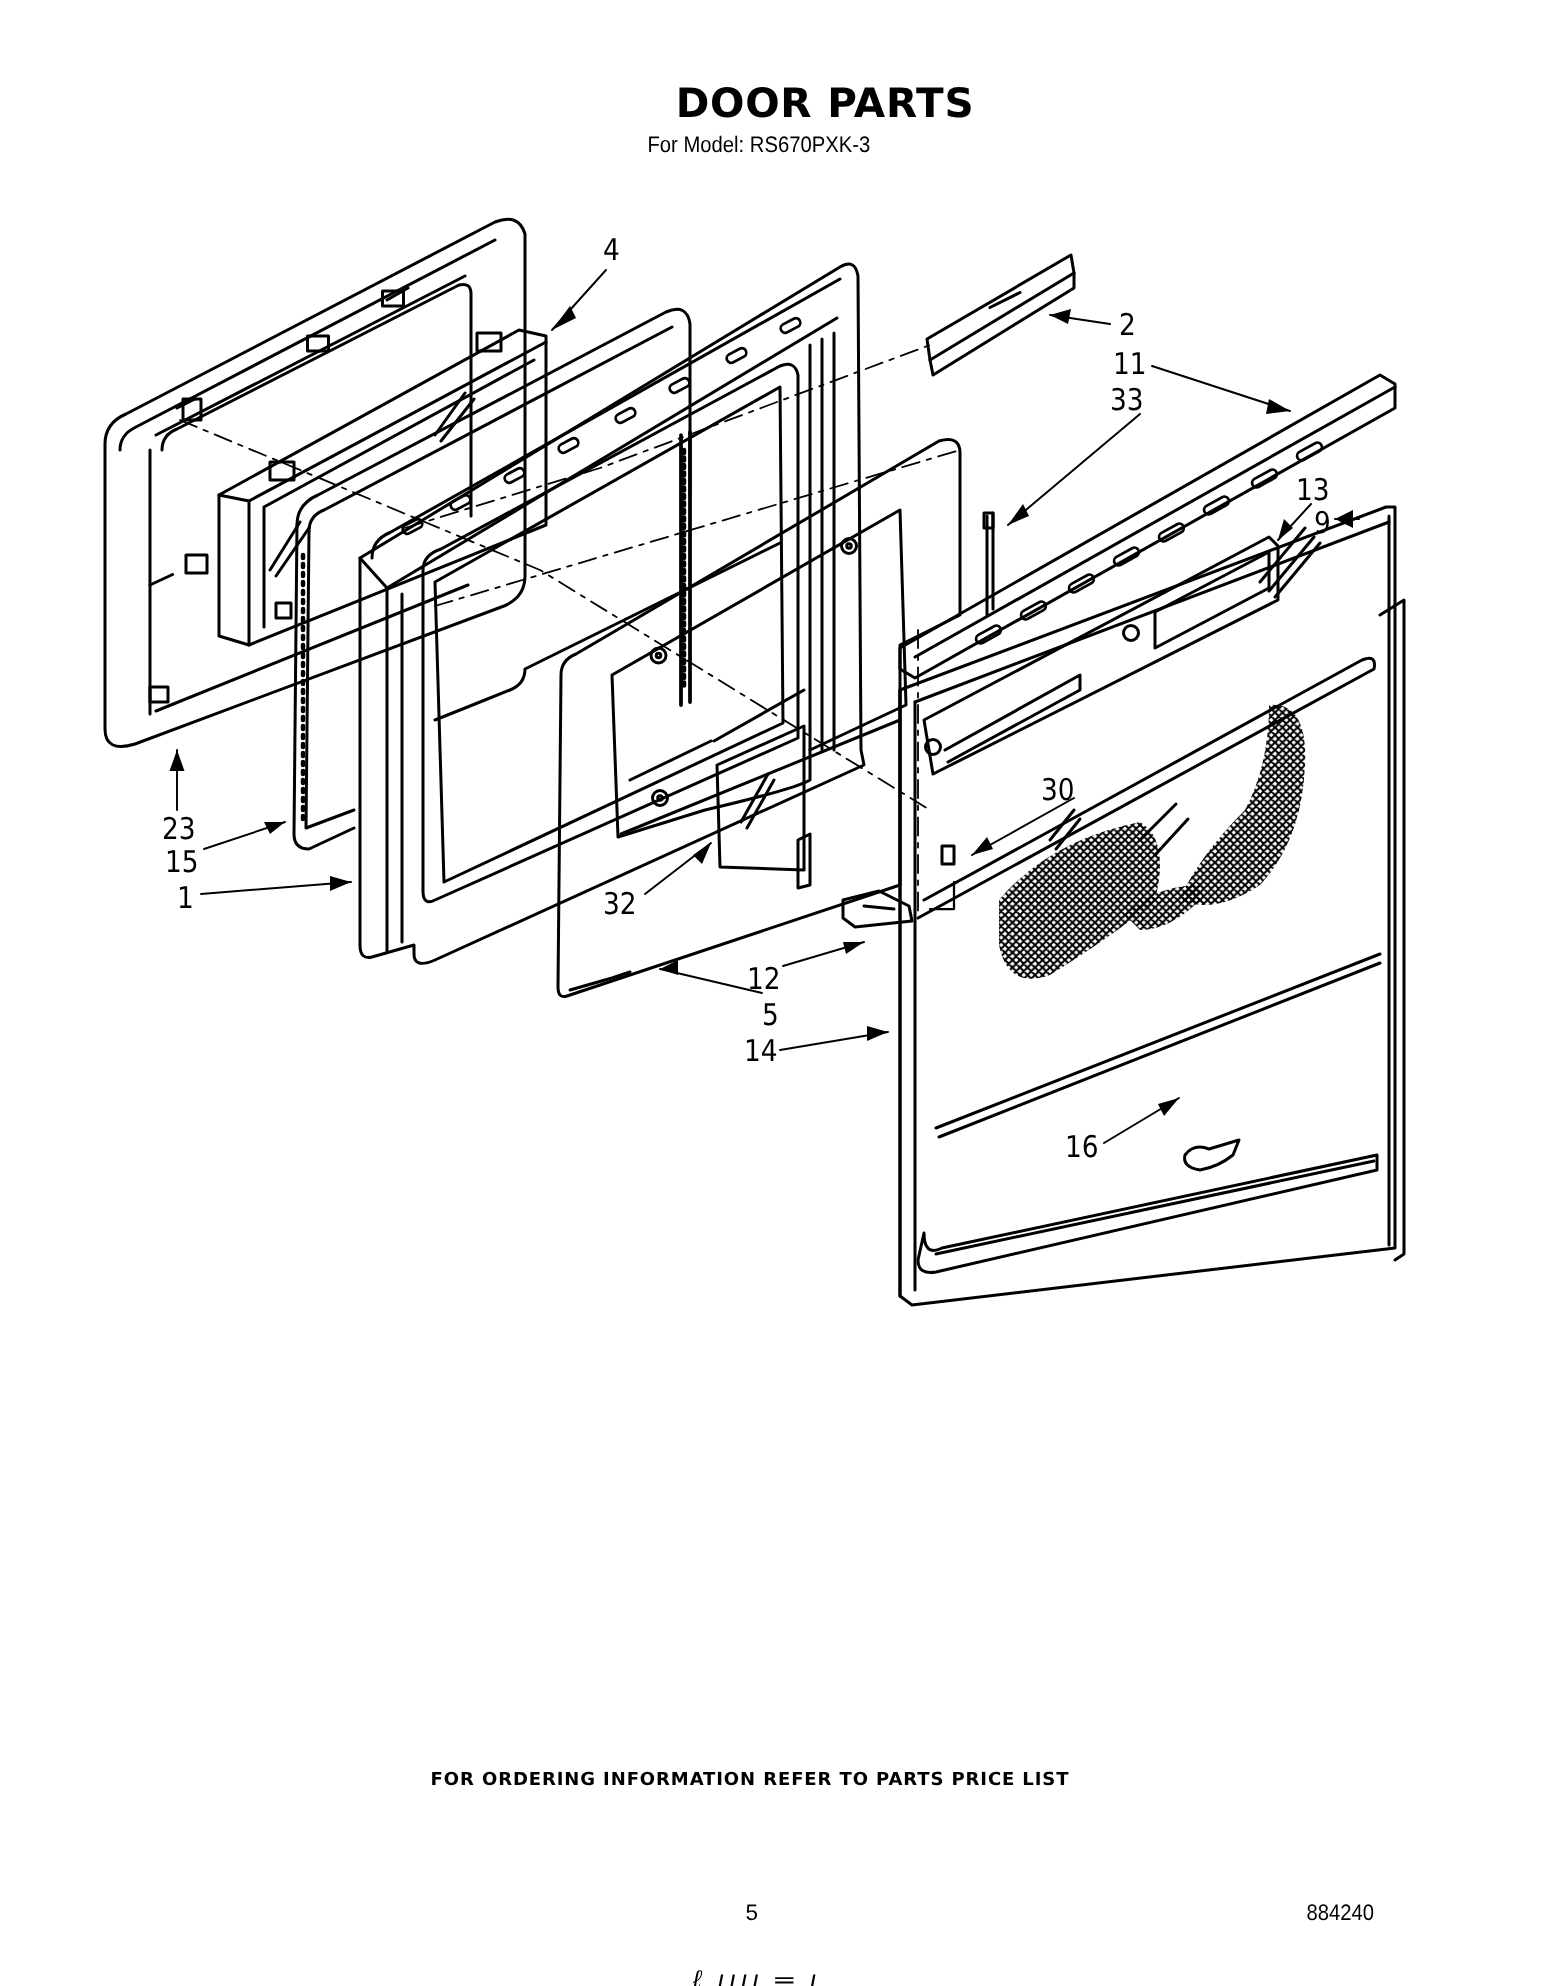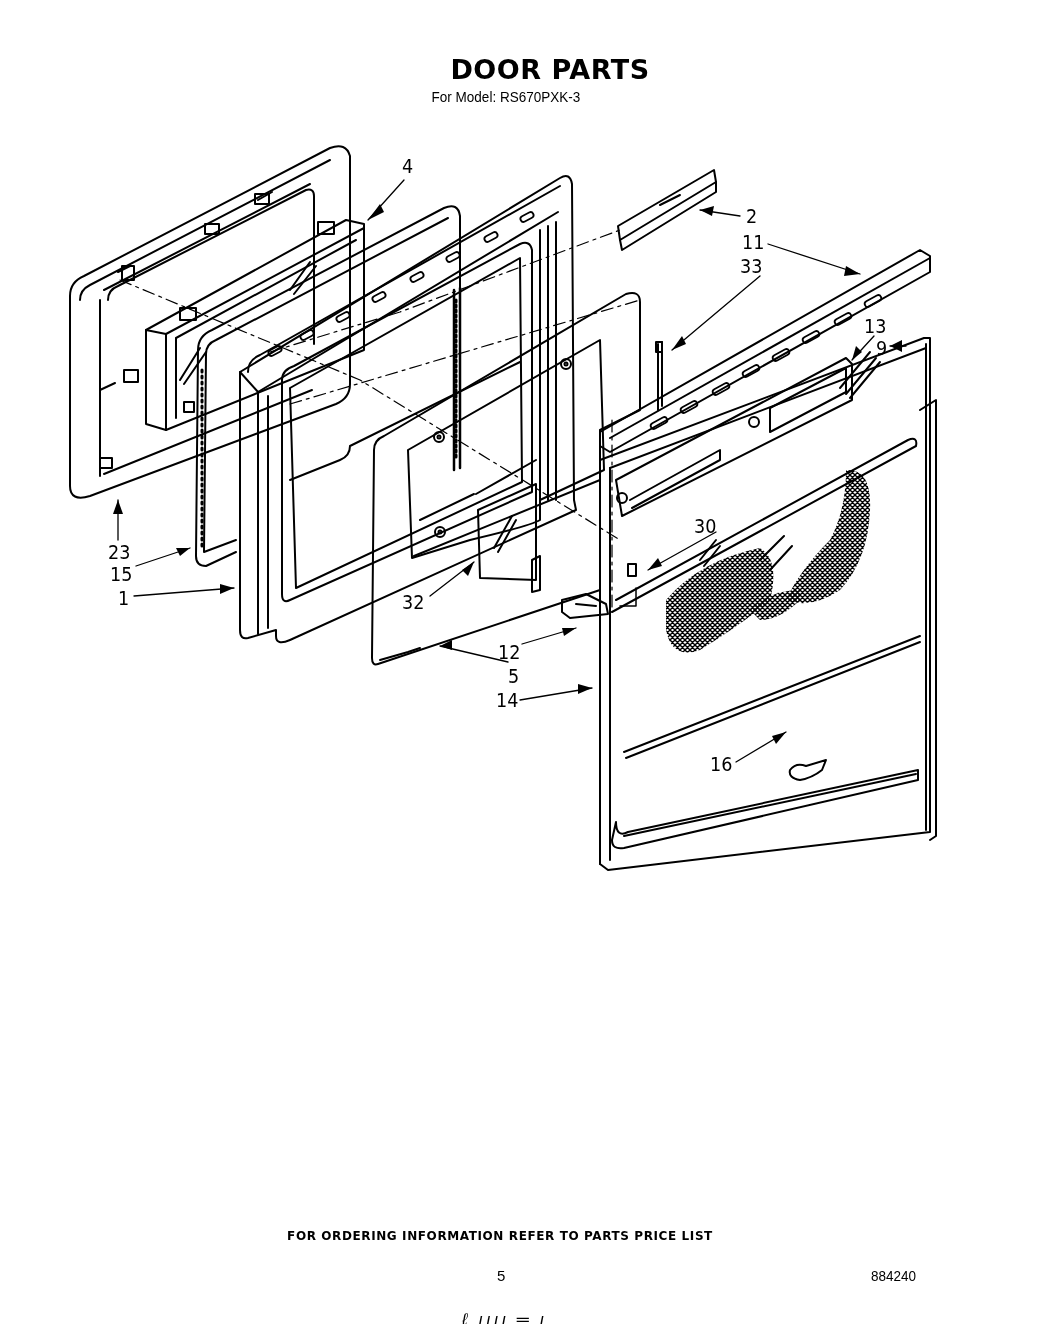--- a/index.html
+++ b/index.html
@@ -6,21 +6,21 @@
     body { width: 1042px; height: 1324px; position: relative; overflow: hidden;
            font-family: "Liberation Sans", sans-serif; color: #000; }
     .title { position: absolute; left: 0; width: 1012px; top: 54px; text-align: center;
              font-family: "DejaVu Sans", sans-serif; font-weight: bold; font-size: 27px; letter-spacing: 0.5px; padding-left: 44px; }
     .subtitle { position: absolute; left: 0; width: 1012px; top: 88px; text-align: center;
                 font-family: "Liberation Sans Narrow", "Liberation Sans", sans-serif; font-size: 15px;
                 transform: scaleX(0.9); transform-origin: 505px 0; }
     svg.diagram { position: absolute; left: 0; top: 0; }
     .callout { position: absolute; font-family: "DejaVu Sans", sans-serif; font-size: 20px;
                font-weight: normal; line-height: 1; transform: scaleX(0.88); transform-origin: left top; }
-    .footer-note { position: absolute; top: 1229px; left: 0; width: 1000px; text-align: center;
+    .footer-note { position: absolute; top: 1179px; left: 0; width: 1000px; text-align: center;
                    font-family: "DejaVu Sans", sans-serif; font-weight: bold; font-size: 12px; letter-spacing: 0.6px; }
     .page-num { position: absolute; top: 1267px; left: 497px; font-size: 15px; }
     .doc-num { position: absolute; top: 1267px; left: 871px; font-size: 15px; transform: scaleX(0.9); transform-origin: left top; }
     .scribble { position: absolute; top: 1310px; left: 462px; font-size: 17px; font-style: italic; letter-spacing: 3px; }
   </style>
 </head>
 <body>
 
 <div class="title">DOOR PARTS</div>
 <div class="subtitle">For Model: RS670PXK-3</div>

